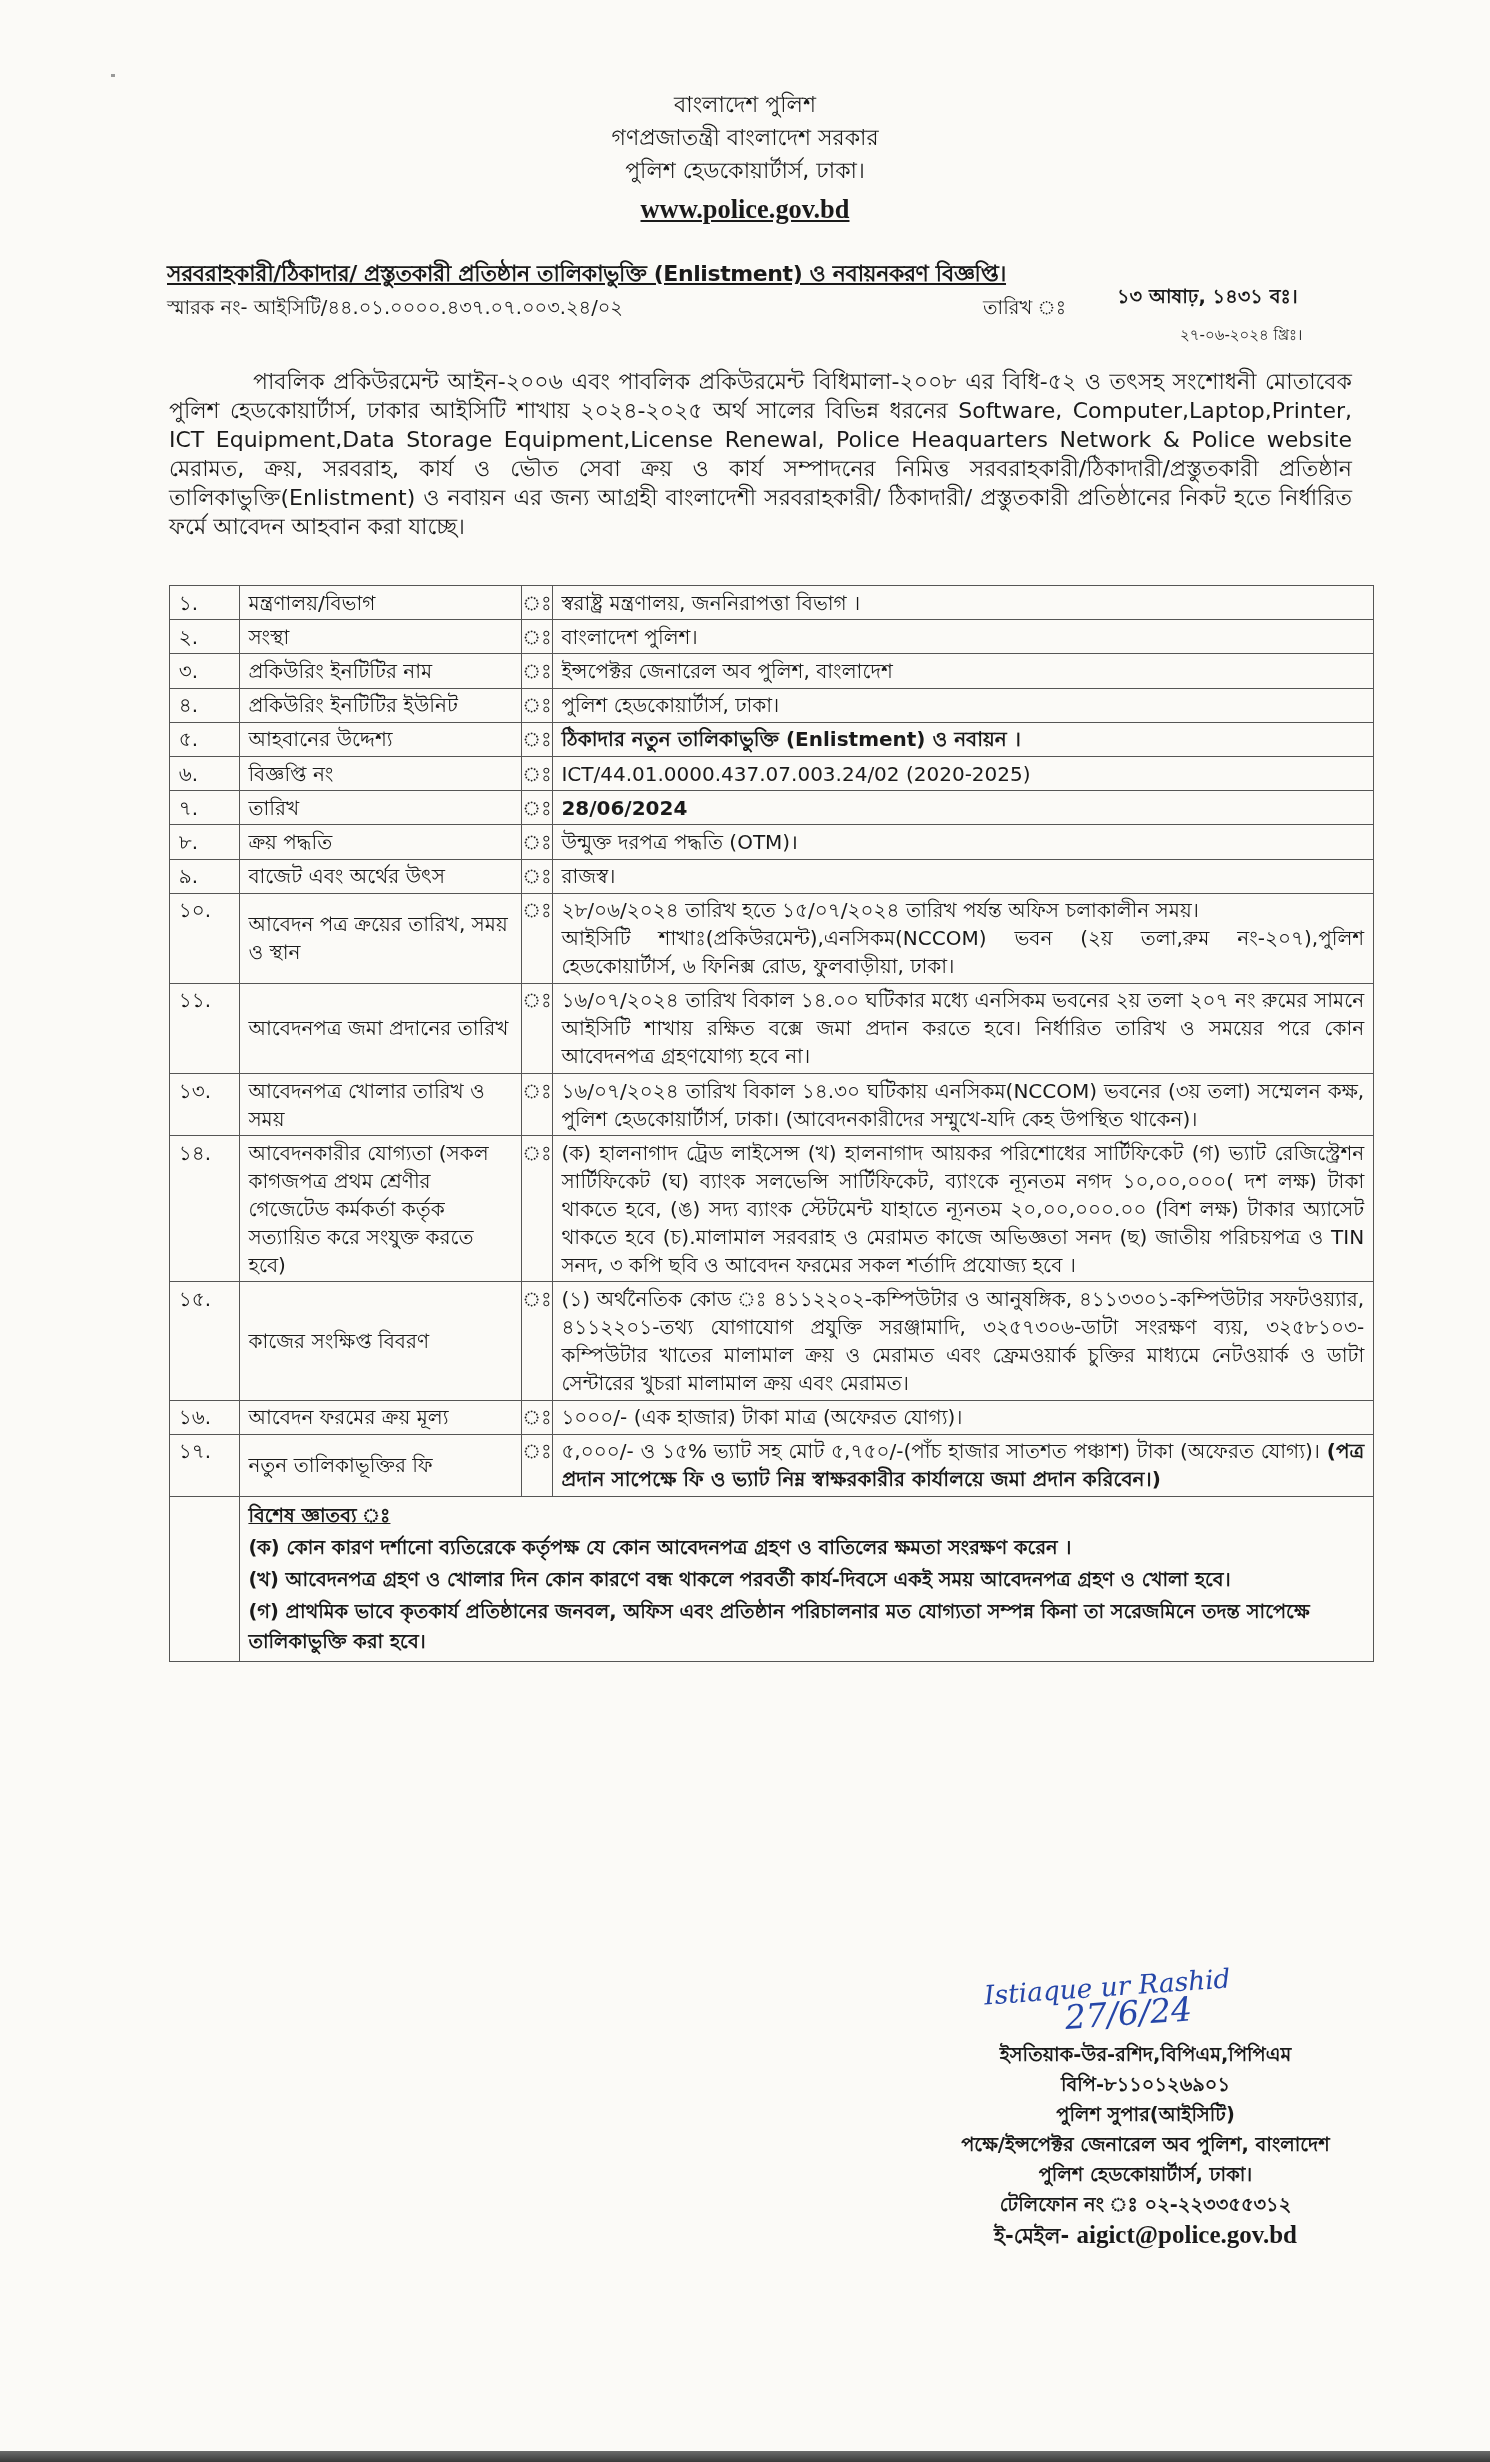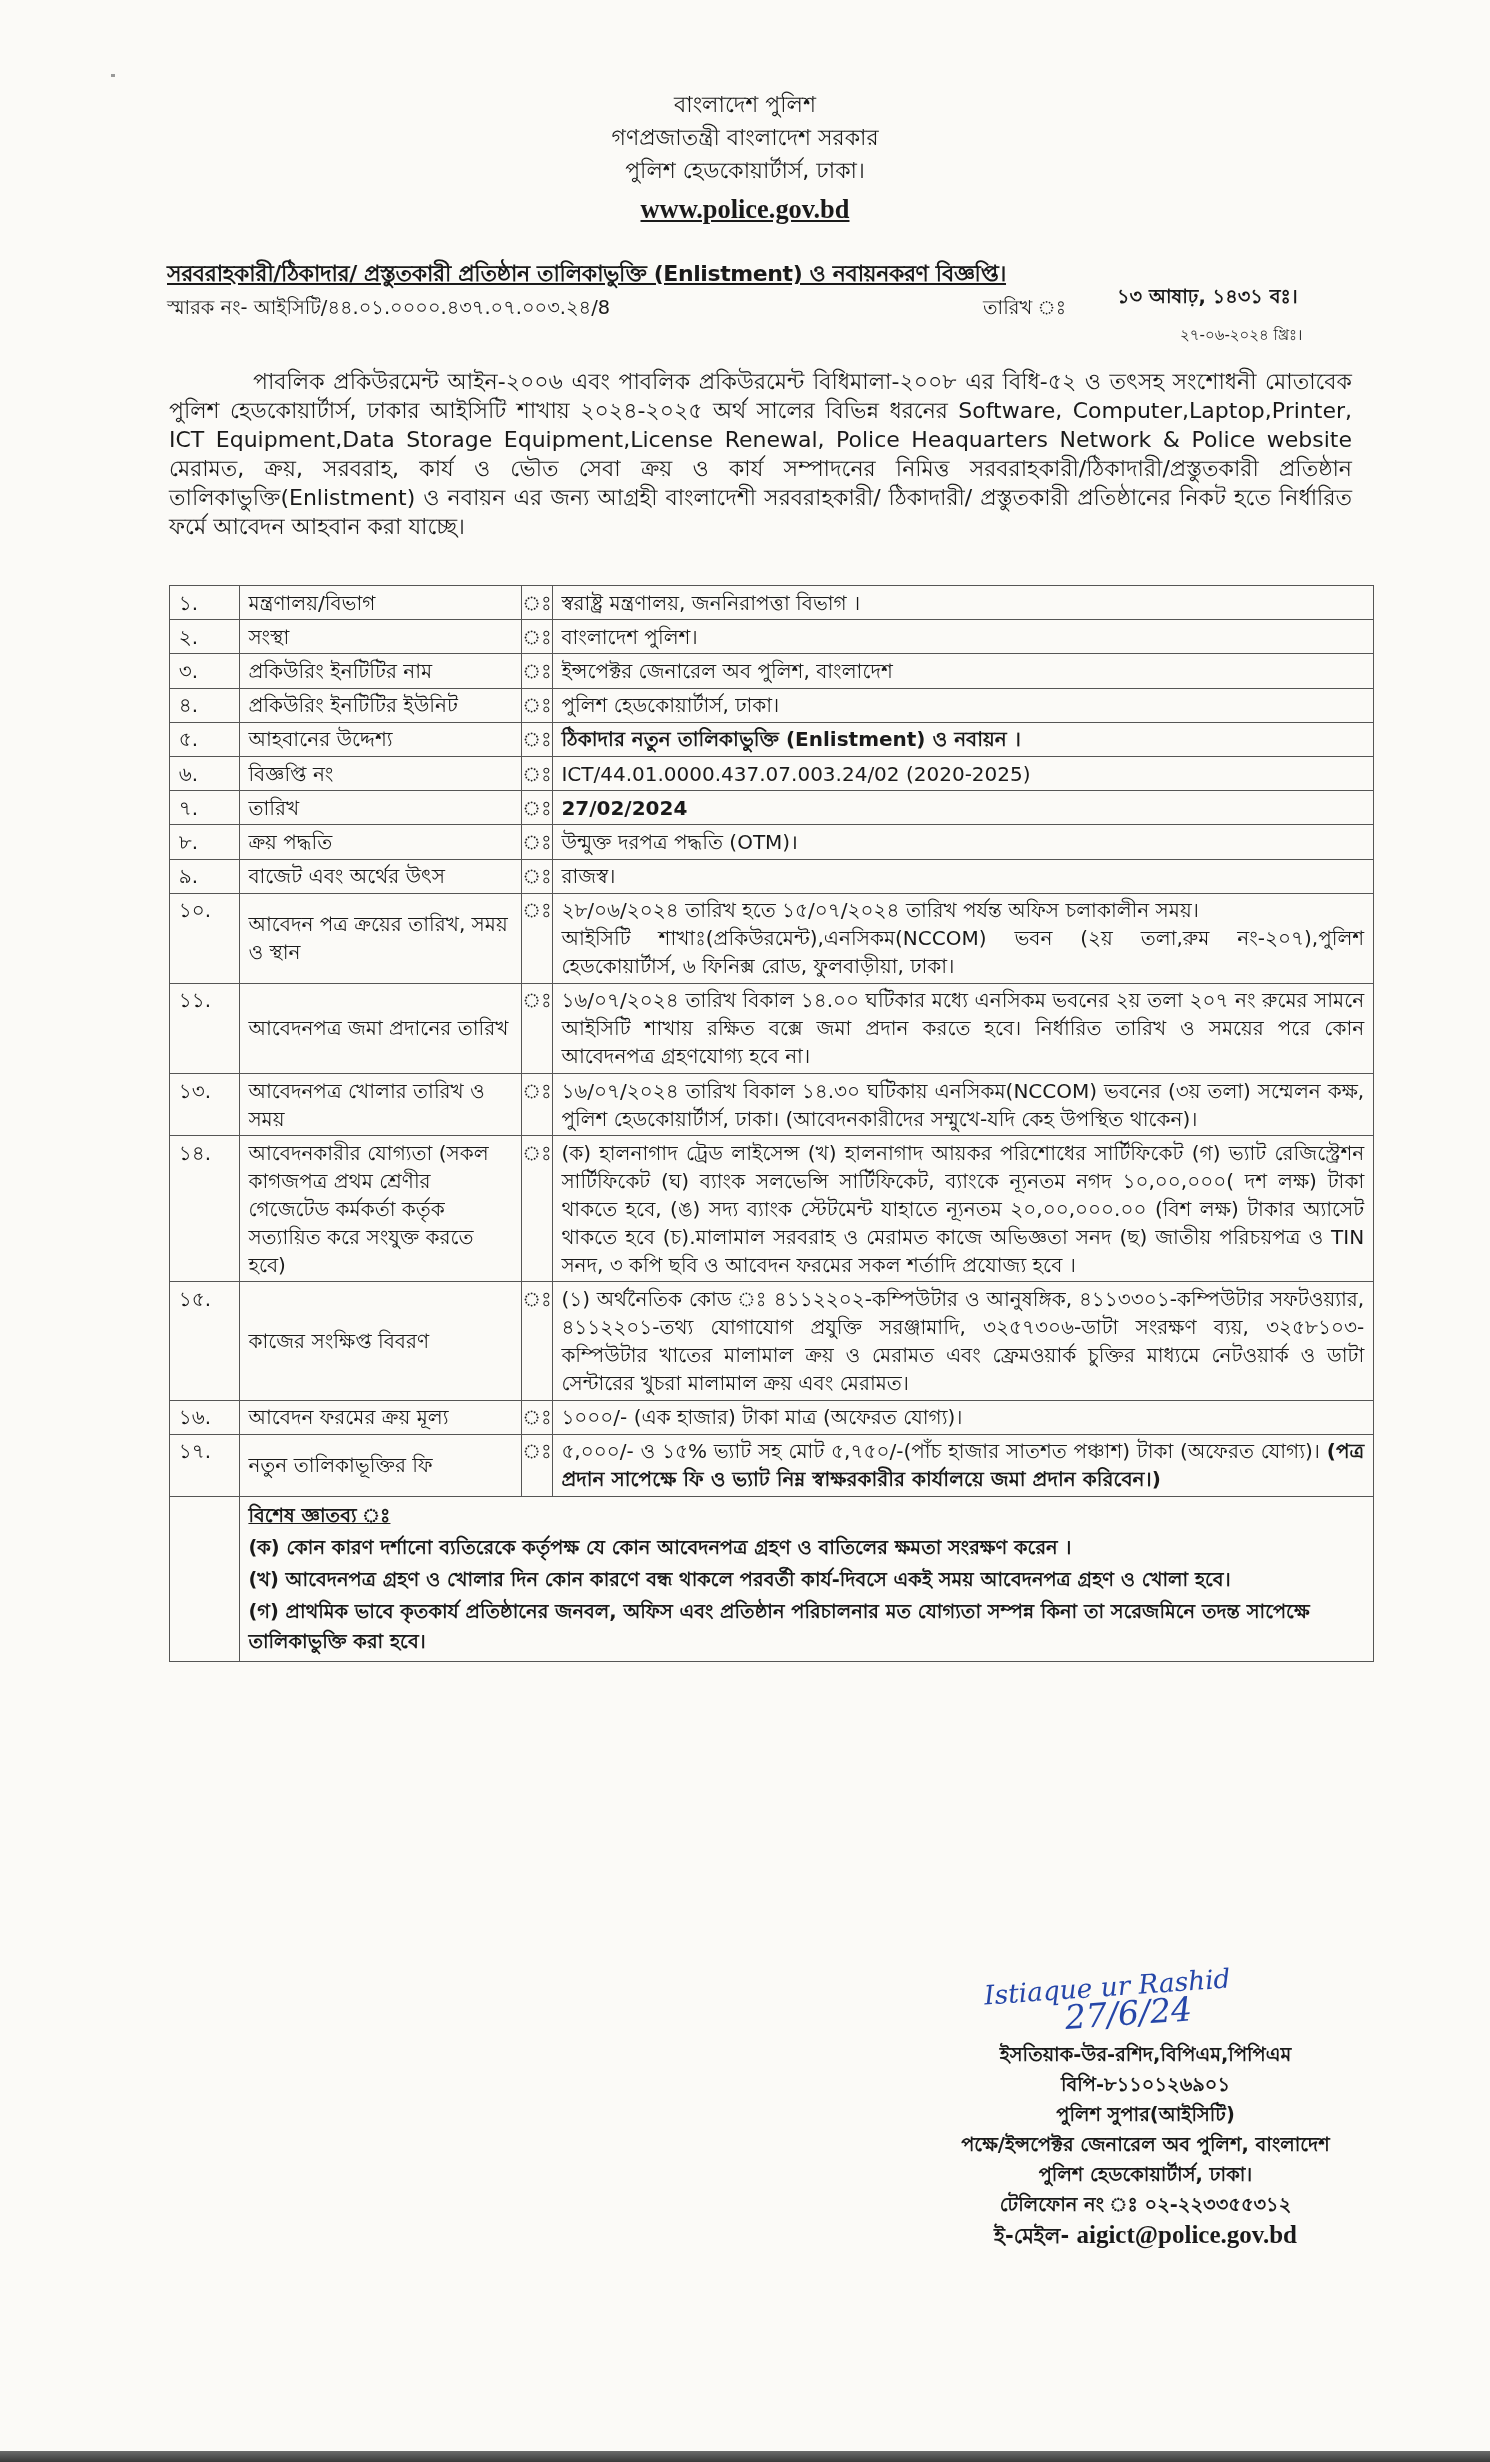--- a/index.html
+++ b/index.html
@@ -45,21 +45,21 @@
 
 <div class="header">
   <div class="line">বাংলাদেশ পুলিশ</div>
   <div class="line">গণপ্রজাতন্ত্রী বাংলাদেশ সরকার</div>
   <div class="line">পুলিশ হেডকোয়ার্টার্স, ঢাকা।</div>
   <div class="web">www.police.gov.bd</div>
 </div>
 
 <div class="notice-title">সরবরাহকারী/ঠিকাদার/ প্রস্তুতকারী প্রতিষ্ঠান তালিকাভুক্তি (Enlistment) ও নবায়নকরণ বিজ্ঞপ্তি।</div>
 
-<div class="memo">স্মারক নং- আইসিটি/৪৪.০১.০০০০.৪৩৭.০৭.০০৩.২৪/8</div>
+<div class="memo">স্মারক নং- আইসিটি/৪৪.০১.০০০০.৪৩৭.০৭.০০৩.২৪/০২</div>
 <div class="date-label">তারিখ ঃ</div>
 <div class="date-bn">১৩ আষাঢ়, ১৪৩১ বঃ।</div>
 <div class="date-en">২৭-০৬-২০২৪ খ্রিঃ।</div>
 
 <div class="intro">পাবলিক প্রকিউরমেন্ট আইন-২০০৬ এবং পাবলিক প্রকিউরমেন্ট বিধিমালা-২০০৮ এর বিধি-৫২ ও তৎসহ সংশোধনী মোতাবেক পুলিশ হেডকোয়ার্টার্স, ঢাকার আইসিটি শাখায় ২০২৪-২০২৫ অর্থ সালের বিভিন্ন ধরনের Software, Computer,Laptop,Printer, ICT Equipment,Data Storage Equipment,License Renewal, Police Heaquarters Network &amp; Police website মেরামত, ক্রয়, সরবরাহ, কার্য ও ভৌত সেবা ক্রয় ও কার্য সম্পাদনের নিমিত্ত সরবরাহকারী/ঠিকাদারী/প্রস্তুতকারী প্রতিষ্ঠান তালিকাভুক্তি(Enlistment) ও নবায়ন এর জন্য আগ্রহী বাংলাদেশী সরবরাহকারী/ ঠিকাদারী/ প্রস্তুতকারী প্রতিষ্ঠানের নিকট হতে নির্ধারিত ফর্মে আবেদন আহবান করা যাচ্ছে।</div>
 
 <table class="info">
   <tbody id="rows">
       <tr>
         <td class="num">১.</td>
@@ -94,21 +94,21 @@
       <tr>
         <td class="num">৬.</td>
         <td class="label">বিজ্ঞপ্তি নং</td>
         <td class="colon">ঃ</td>
         <td class="val"><span>ICT/44.01.0000.437.07.003.24/02 (2020-2025)</span></td>
       </tr>
       <tr>
         <td class="num">৭.</td>
         <td class="label">তারিখ</td>
         <td class="colon">ঃ</td>
-        <td class="val bold"><span>27/02/2024</span></td>
+        <td class="val bold"><span>28/06/2024</span></td>
       </tr>
       <tr>
         <td class="num">৮.</td>
         <td class="label">ক্রয় পদ্ধতি</td>
         <td class="colon">ঃ</td>
         <td class="val"><span>উন্মুক্ত দরপত্র পদ্ধতি (OTM)।</span></td>
       </tr>
       <tr>
         <td class="num">৯.</td>
         <td class="label">বাজেট এবং অর্থের উৎস</td>

